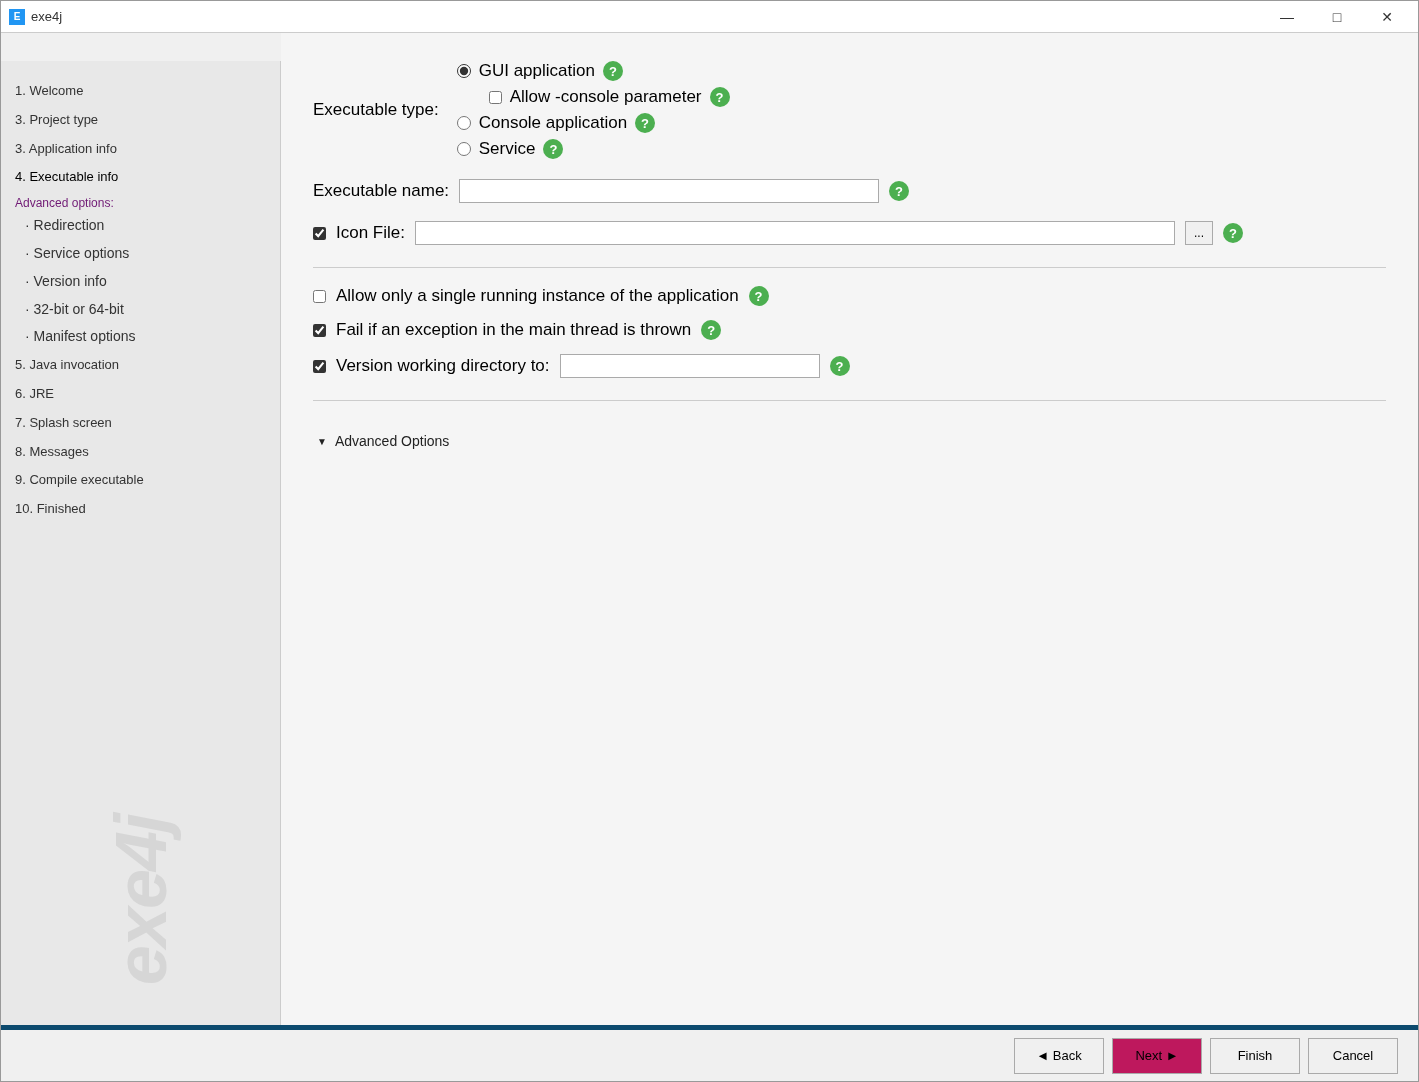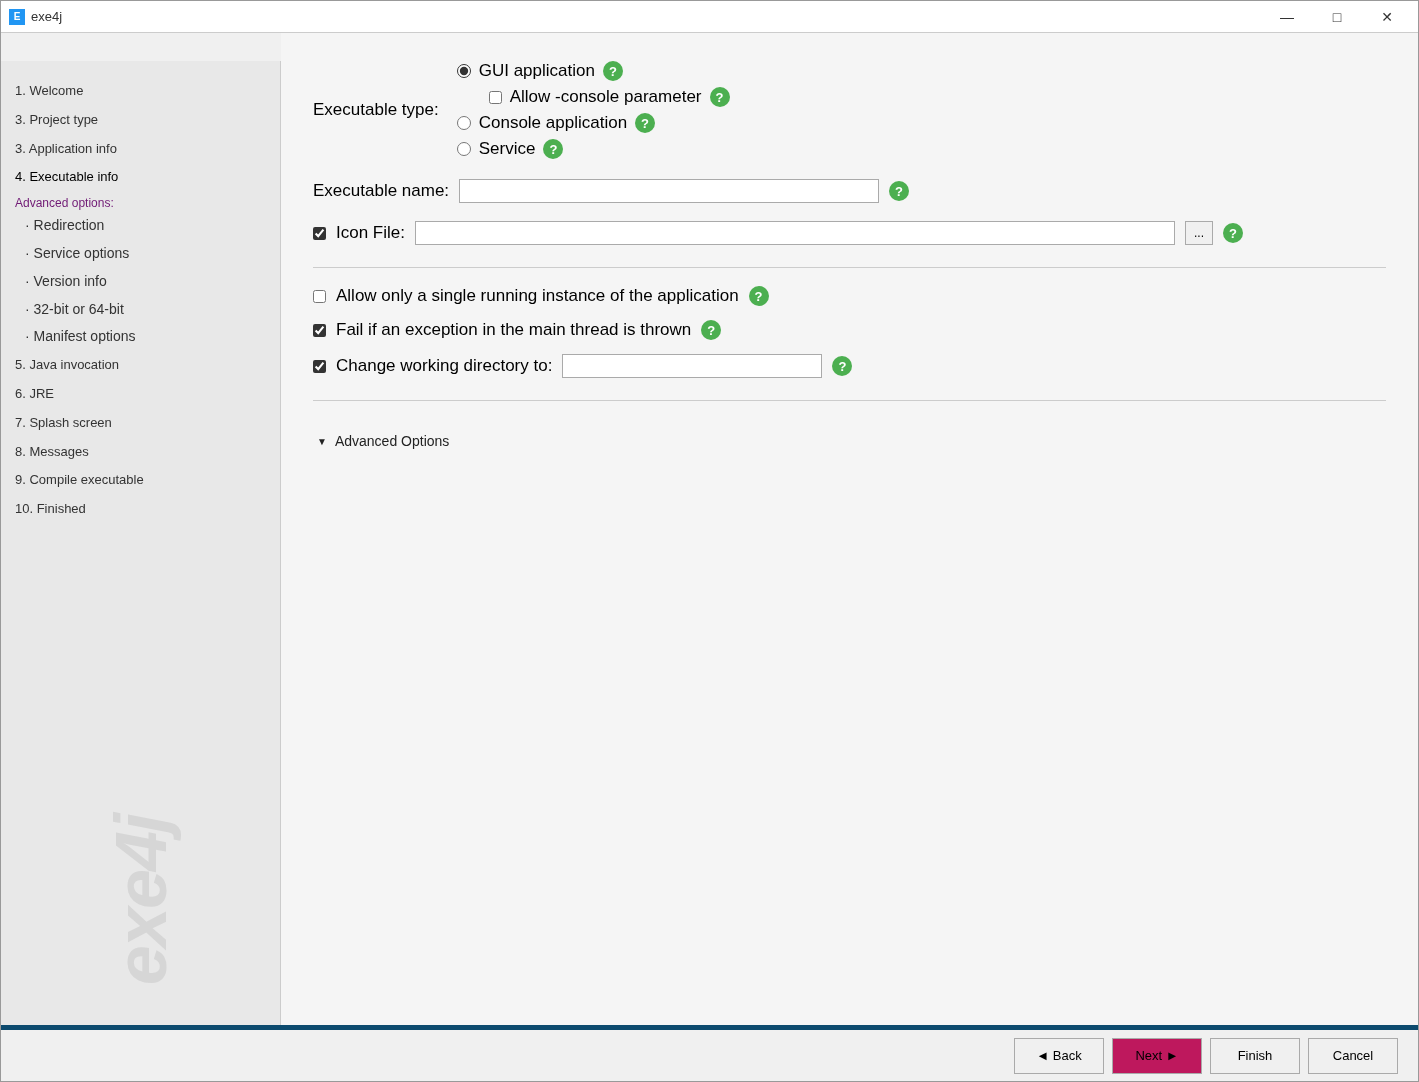--- a/index.html
+++ b/index.html
@@ -342,21 +342,21 @@
         </div>
 
         <div class="form-row">
           <input type="checkbox" class="checkbox-input" checked="" style="">
           <span class="form-label">Fail if an exception in the main thread is thrown</span>
           <div class="help-icon">?</div>
         </div>
 
         <div class="form-row">
           <input type="checkbox" class="checkbox-input" checked="" style="">
-          <span class="form-label">Change working directory to:</span>
+          <span class="form-label">Version working directory to:</span>
           <input type="text" class="text-input" style="width: 260px;">
           <div class="help-icon">?</div>
         </div>
 
         <div class="divider"></div>
 
         <div class="advanced-options-toggle">
           <span class="triangle-icon">▼</span>
           <span>Advanced Options</span>
         </div>

